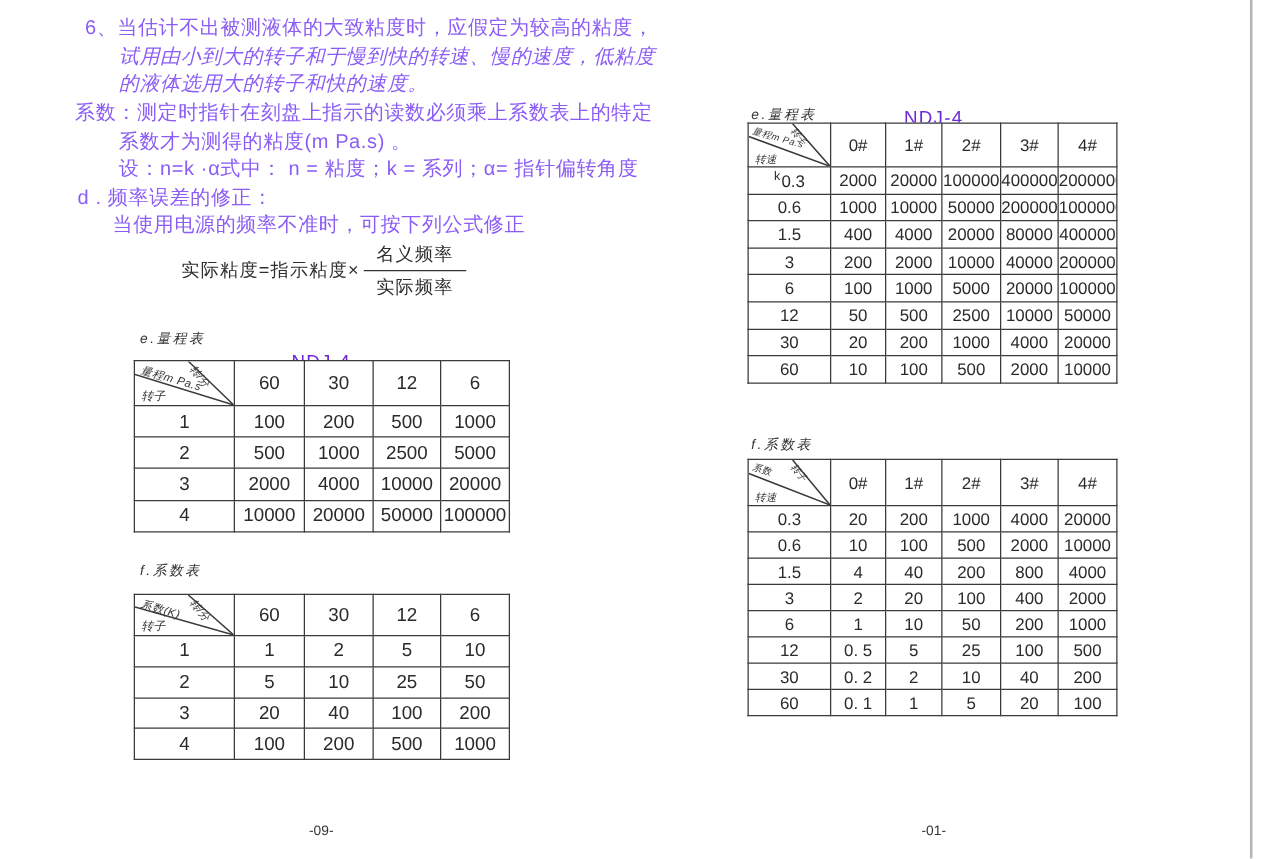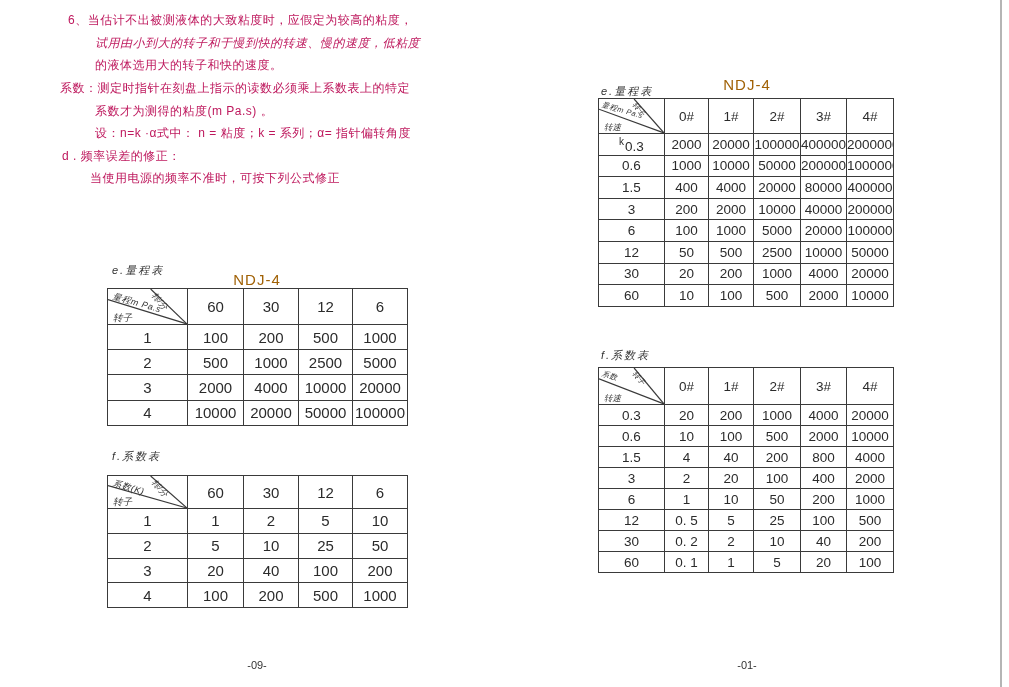--- a/index.html
+++ b/index.html
@@ -5,44 +5,44 @@
   * { margin:0; padding:0; box-sizing:border-box; }
   html,body { background:#ffffff; }
   .canvas {
     position:relative; width:1009px; height:687px; background:#ffffff;
     font-family:"Liberation Sans","DejaVu Sans",sans-serif; color:#2b2b2b;
     overflow:hidden;
   }
   .edge-line { position:absolute; left:1000px; top:0; width:2px; height:687px; background:#b5b5b5; }
 
   
-  .txt { position:absolute; font-size:12px; letter-spacing:0.5px; white-space:nowrap; color:#be185d; }
+  .txt { position:absolute; font-size:16px; letter-spacing:0.5px; white-space:nowrap; color:#8b5cf6; }
   .l0 { left:68px;  top:12px;  }
   .l1 { left:95px;  top:35px;font-style:italic;  }
-  .l2 { left:95px;  top:57px;  }
+  .l2 { left:95px;  top:57px;font-style:italic;  }
   .l3 { left:60px;  top:80px;text-align:center;  }
   .l4 { left:95px;  top:103px; }
   .l5 { left:95px;  top:125px; }
   .l6 { left:62px;  top:148px; }
   .l7 { left:90px;  top:170px; }
 
   
   .formula { position:absolute; left:145px; top:194px; display:flex; align-items:center; font-size:14.5px; letter-spacing:1px; color:#2e2e2e; }
   .frac { display:inline-flex; flex-direction:column; text-align:center; margin-left:3px; }
   .frac .num { padding:0 10px 3px; border-bottom:1.6px solid #333; }
   .frac .den { padding-top:3px; }
 
   
   .tbl-label { position:absolute; font-size:11px; font-style:italic; letter-spacing:2px; color:#333;text-align:center; }
   .lbl-le { left:112px; top:263px; }
   .lbl-lf { left:112px; top:449px; }
   .lbl-re { left:601px; top:84px;  }
   .lbl-rf { left:601px; top:348px; }
 
-  .tbl-title { position:absolute; text-align:center; font-size:15px; letter-spacing:1px; color:#a16207; }
+  .tbl-title { position:absolute; text-align:center; font-size:15px; letter-spacing:1px; color:#6d28d9;margin-top:10px; }
   .ttl-ndj1 { left:107px; top:271px; width:300px; }
   .ttl-ndj4 { left:598px; top:76px;  width:298px; }
 
   .page-num { position:absolute; font-size:11px; color:#333; text-align:center; }
   .pn-left  { left:107px; top:659px; width:300px; }
   .pn-right { left:598px; top:659px; width:298px; }
 
   
   table.grid { position:absolute; border-collapse:collapse; table-layout:fixed; background:#fff; }
   table.grid th, table.grid td {
@@ -75,20 +75,27 @@
 
   <div class="txt l0">6、当估计不出被测液体的大致粘度时，应假定为较高的粘度，</div>
   <div class="txt l1">试用由小到大的转子和于慢到快的转速、慢的速度，低粘度</div>
   <div class="txt l2">的液体选用大的转子和快的速度。</div>
   <div class="txt l3">系数：测定时指针在刻盘上指示的读数必须乘上系数表上的特定</div>
   <div class="txt l5">设：n=k ·α式中： n = 粘度；k = 系列；α= 指针偏转角度</div>
   <div class="txt l4">系数才为测得的粘度(m Pa.s) 。</div>
   <div class="txt l6">d . 频率误差的修正：</div>
   <div class="txt l7">当使用电源的频率不准时，可按下列公式修正</div>
 
+  <div class="formula">
+    <span>实际粘度=指示粘度×</span>
+    <span class="frac">
+      <span class="num">名义频率</span>
+      <span class="den">实际频率</span>
+    </span>
+  </div>
 
   <div class="tbl-label lbl-le">e.量程表</div>
   <div class="tbl-title ttl-ndj1">NDJ-4</div>
   <table class="grid t-le" style="width: 300px;">
       <colgroup>
         <col style="width: 80px;">
         <col style="width: 56px;">
         <col style="width: 55px;">
         <col style="width: 54px;">
         <col style="width: 55px;">

